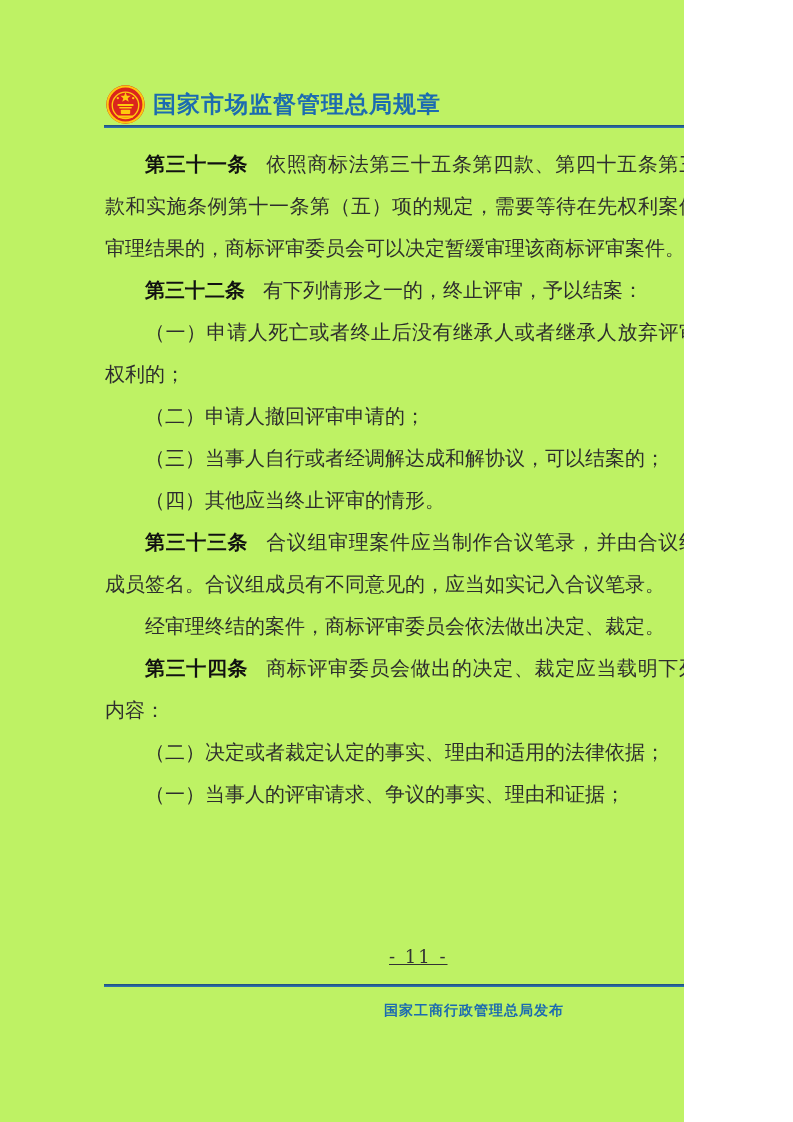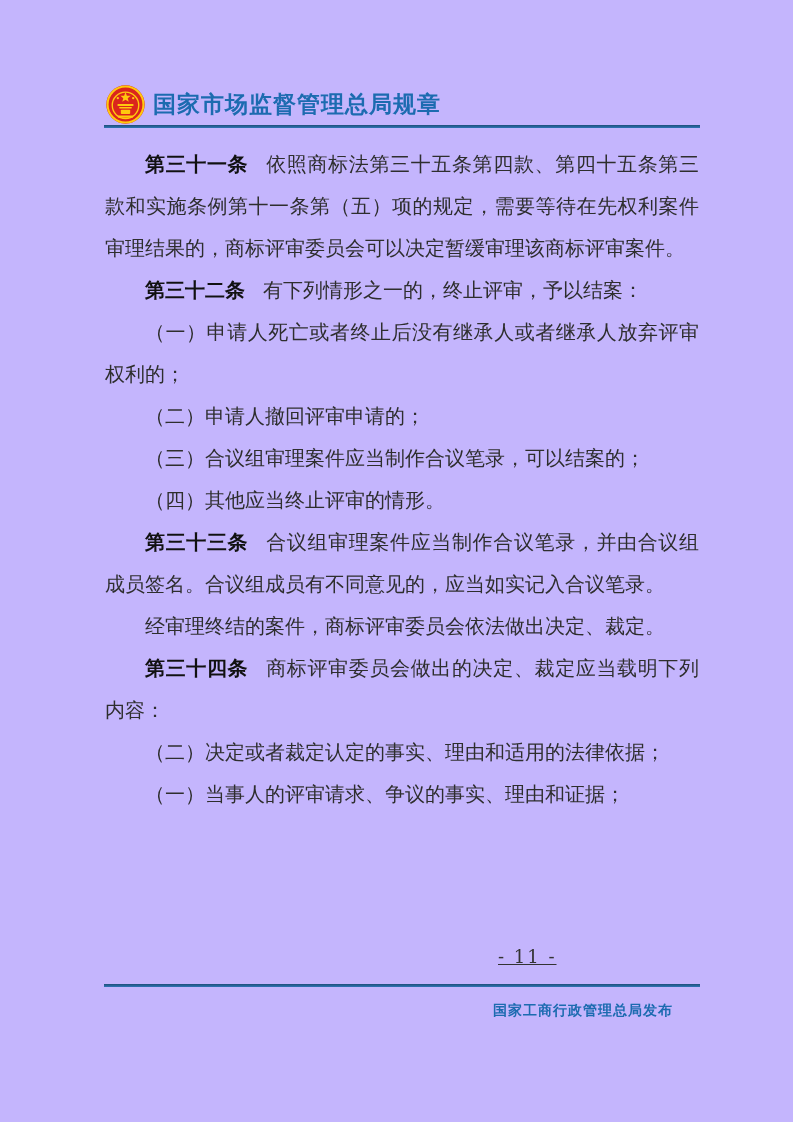--- a/index.html
+++ b/index.html
@@ -1,20 +1,20 @@
 <!DOCTYPE html>
 <html lang="zh"><head>
 <meta charset="utf-8">
 <style>
   html, body { margin: 0; padding: 0; background: #ffffff; }
   .page {
     position: relative;
-    width: 793px;
+    width: 684px;
     height: 1122px;
-    background: #c4b5fd;
+    background: #bef264;
     overflow: hidden;
     font-family: "DejaVu Serif", "Liberation Serif", serif;
     color: #2e2e2e;
   }
 
   
   .masthead {
     position: absolute;
     left: 105px;
     top: 84px;
@@ -119,21 +119,21 @@
   <div class="doc-body">
 
       <p class="para"><span class="article-label">第三十一条</span><span>依照商标法第三十五条第四款、第四十五条第三款和实施条例第十一条第（五）项的规定，需要等待在先权利案件审理结果的，商标评审委员会可以决定暂缓审理该商标评审案件。</span></p>
 
       <p class="para"><span class="article-label">第三十二条</span><span>有下列情形之一的，终止评审，予以结案：</span></p>
 
       <p class="para"><span>（一）申请人死亡或者终止后没有继承人或者继承人放弃评审权利的；</span></p>
 
       <p class="para"><span>（二）申请人撤回评审申请的；</span></p>
 
-      <p class="para"><span>（三）合议组审理案件应当制作合议笔录，可以结案的；</span></p>
+      <p class="para"><span>（三）当事人自行或者经调解达成和解协议，可以结案的；</span></p>
 
       <p class="para"><span>（四）其他应当终止评审的情形。</span></p>
 
 
       <p class="para"><span class="article-label">第三十三条</span><span>合议组审理案件应当制作合议笔录，并由合议组成员签名。合议组成员有不同意见的，应当如实记入合议笔录。</span></p>
 
       <p class="para"><span>经审理终结的案件，商标评审委员会依法做出决定、裁定。</span></p>
 
       <p class="para"><span class="article-label">第三十四条</span><span>商标评审委员会做出的决定、裁定应当载明下列内容：</span></p>
 

